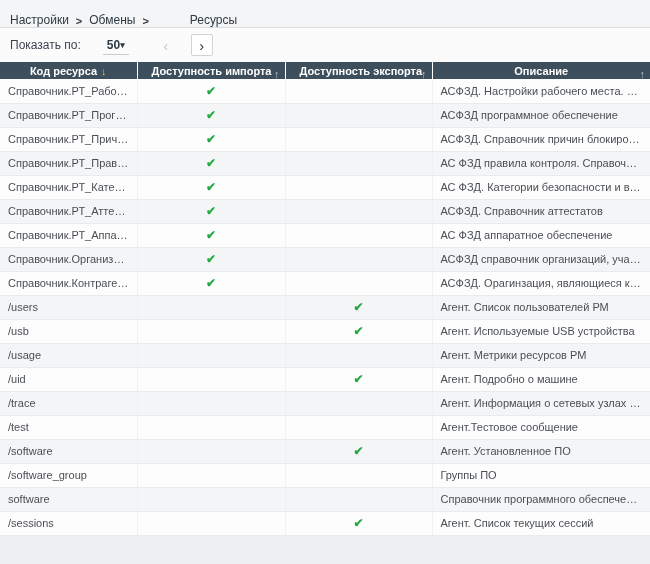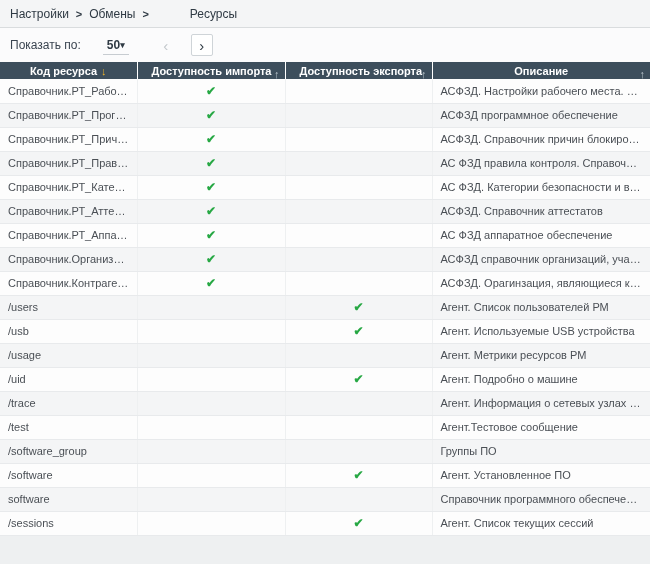--- a/index.html
+++ b/index.html
@@ -9,21 +9,21 @@
     background: #eef0f1;
     color: #333;
   }
 
   
   .breadcrumb-bar {
     height: 28px;
     background: #f4f5f6;
     border-bottom: 1px solid #d9dcde;
     display: flex;
-    align-items: center;
+    align-items: flex-end;
     padding: 0 10px;
     gap: 7px;
     font-size: 12px;
     color: #2f3a44;
   }
   .crumb { cursor: pointer; }
   .crumb.current { font-weight: normal; padding-left: 34px; }
   .crumb-sep { font-weight: bold; font-size: 11px; color: #2f3a44; }
 
   
@@ -244,30 +244,30 @@
         <td class="cell-check"></td>
         <td>Агент. Информация о сетевых узлах на пути к IP ...</td>
       </tr>
       <tr>
         <td>/test</td>
         <td class="cell-check"></td>
         <td class="cell-check"></td>
         <td>Агент.Тестовое сообщение</td>
       </tr>
       <tr>
+        <td>/software</td>
+        <td class="cell-check"></td>
+        <td class="cell-check"><span class="check">✔</span></td>
+        <td>Агент. Установленное ПО</td>
+      </tr>
+      <tr>
         <td>/software_group</td>
         <td class="cell-check"></td>
         <td class="cell-check"></td>
         <td>Группы ПО</td>
-      </tr>
-      <tr>
-        <td>/software</td>
-        <td class="cell-check"></td>
-        <td class="cell-check"><span class="check">✔</span></td>
-        <td>Агент. Установленное ПО</td>
       </tr>
       <tr>
         <td>software</td>
         <td class="cell-check"></td>
         <td class="cell-check"></td>
         <td>Справочник программного обеспечения</td>
       </tr>
       <tr>
         <td>/sessions</td>
         <td class="cell-check"></td>

